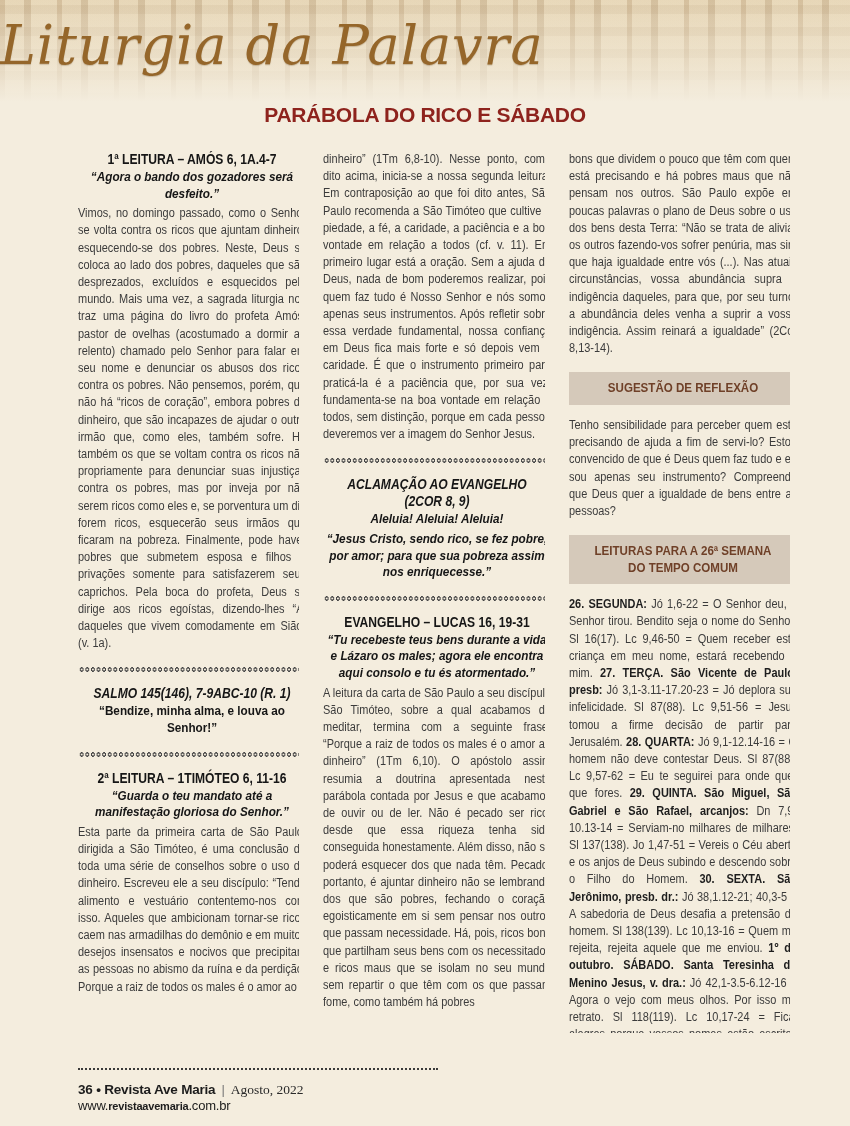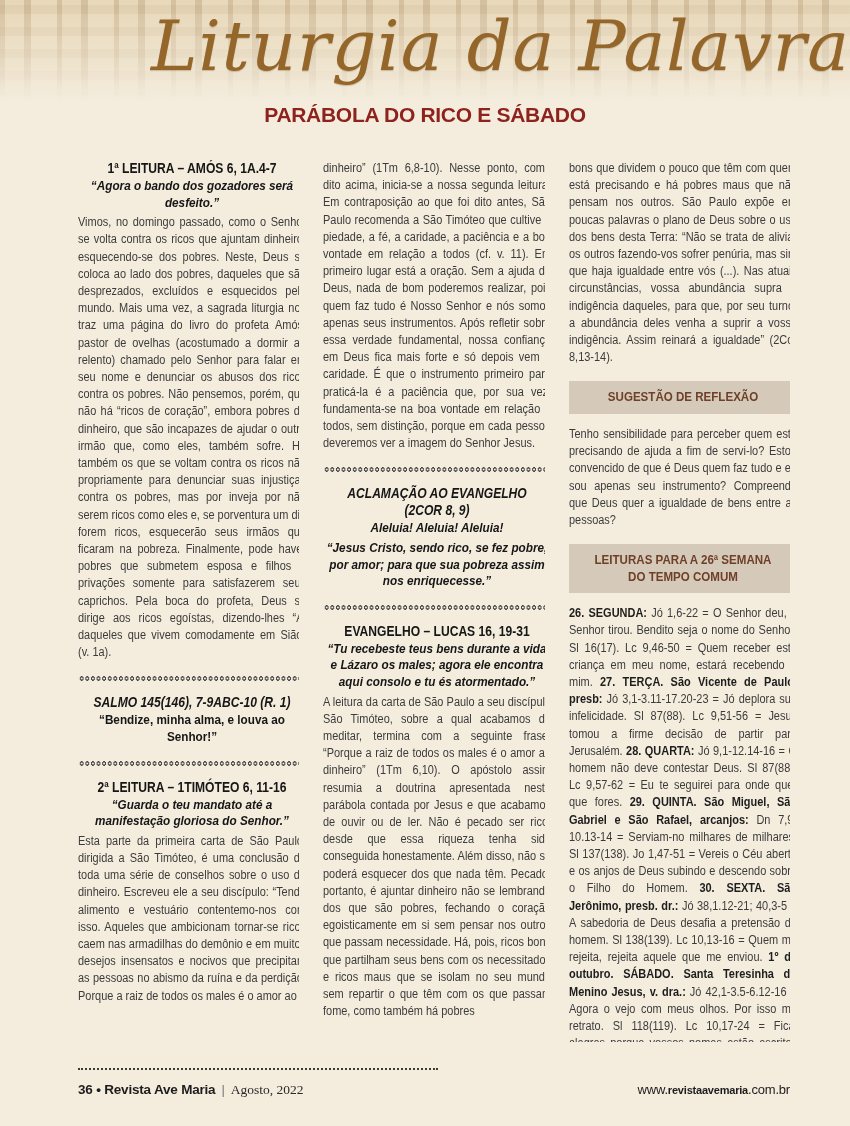--- a/index.html
+++ b/index.html
@@ -22,40 +22,40 @@
         rgba(168,133,90,0.30) 0 5px,
         rgba(221,202,168,0.14) 5px 24px,
         rgba(152,118,76,0.26) 24px 31px,
         rgba(230,214,184,0.12) 31px 57px),
       repeating-linear-gradient(0deg,
         rgba(146,115,76,0.10) 0 9px,
         rgba(232,217,188,0.10) 9px 22px);
   }
   .script-title{
     position:absolute;top:14px;left:0;width:100%;
-    text-align:right;
+    text-align:left;
     font-family:"DejaVu Serif",serif;
     font-style:italic;
-    font-size:70px;line-height:64px;
+    font-size:54px;line-height:64px;
     color:#95662a;
     text-shadow:0 1px 1px rgba(90,55,10,0.25);
     letter-spacing:1px;
   }
   .title-block{
     position:absolute;top:103px;left:0;width:100%;text-align:center;
     color:#8e231d;
   }
   .main-title{
     font-size:21px;font-weight:bold;letter-spacing:-0.3px;line-height:24px;
   }
   .sub-title{
     font-size:15.5px;font-weight:bold;font-style:italic;line-height:20px;margin-top:2px;
   }
   .columns{
-    position:absolute;top:160px;left:78px;width:712px;height:882px;
+    position:absolute;top:151px;left:78px;width:712px;height:882px;
     display:flex;gap:24px;
   }
   .col{width:228px;height:882px;overflow:hidden;}
   .colInner{
     width:260px;transform:scaleX(0.877);transform-origin:0 0;
     color:#3b3b3b;
   }
   .sec-title{
     font-size:13.8px;font-weight:bold;color:#161616;
     text-align:center;line-height:17px;margin:0;
@@ -85,21 +85,21 @@
     text-align:center;padding:8px 6px;
     margin:15px 0 12px;
   }
   .foot-rule{
     position:absolute;left:78px;top:1068px;width:360px;
     border-top:2px dotted #3a3a3a;
   }
   .footer{
     position:absolute;left:78px;top:1082px;width:712px;
     display:flex;justify-content:space-between;align-items:baseline;
-    font-size:13px;color:#1c1c1c;
+    font-size:13px;color:#1c1c1c;flex-direction:column;
   }
   .footer-left b{font-size:13.5px;letter-spacing:-0.2px;}
   .footer-left .pipe{color:#777;margin:0 6px;font-weight:300;}
   .footer-left .serif{font-family:"Liberation Serif",serif;font-size:13.5px;color:#2a2a2a;}
   .footer-right{letter-spacing:-0.2px;}
   .footer-right b{font-size:11px;}
 </style>
 </head>
 <body>
 

